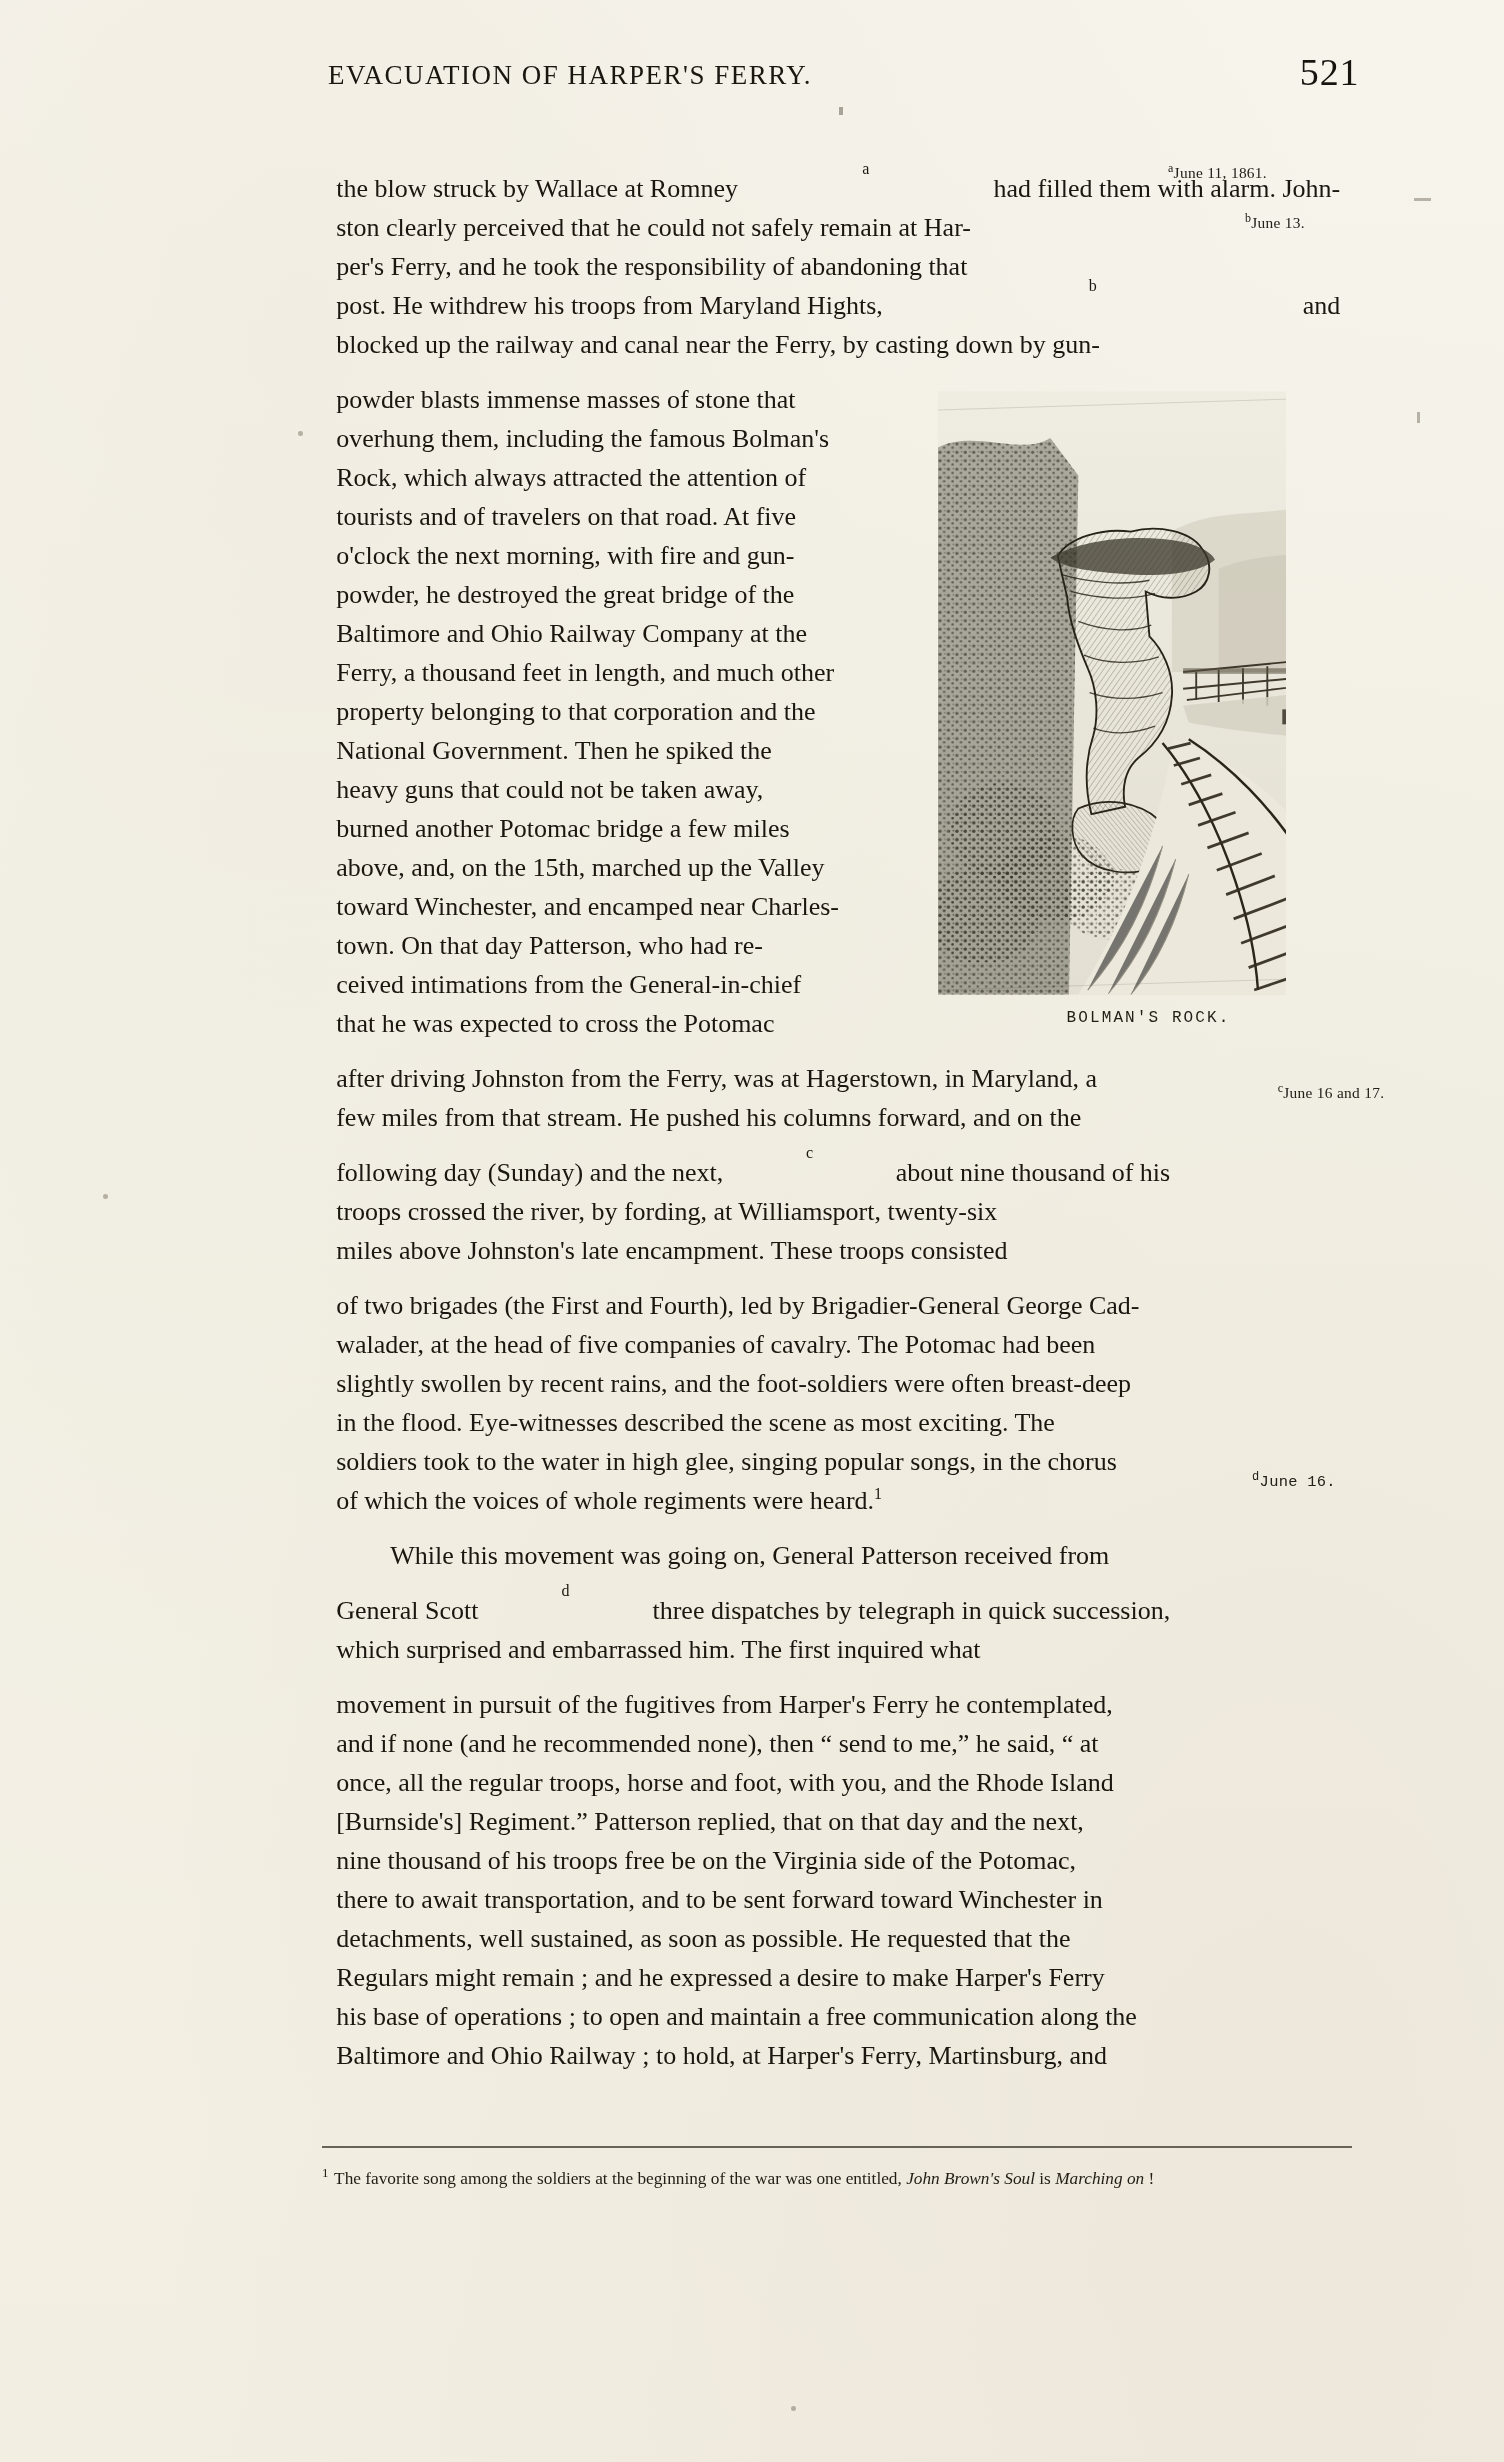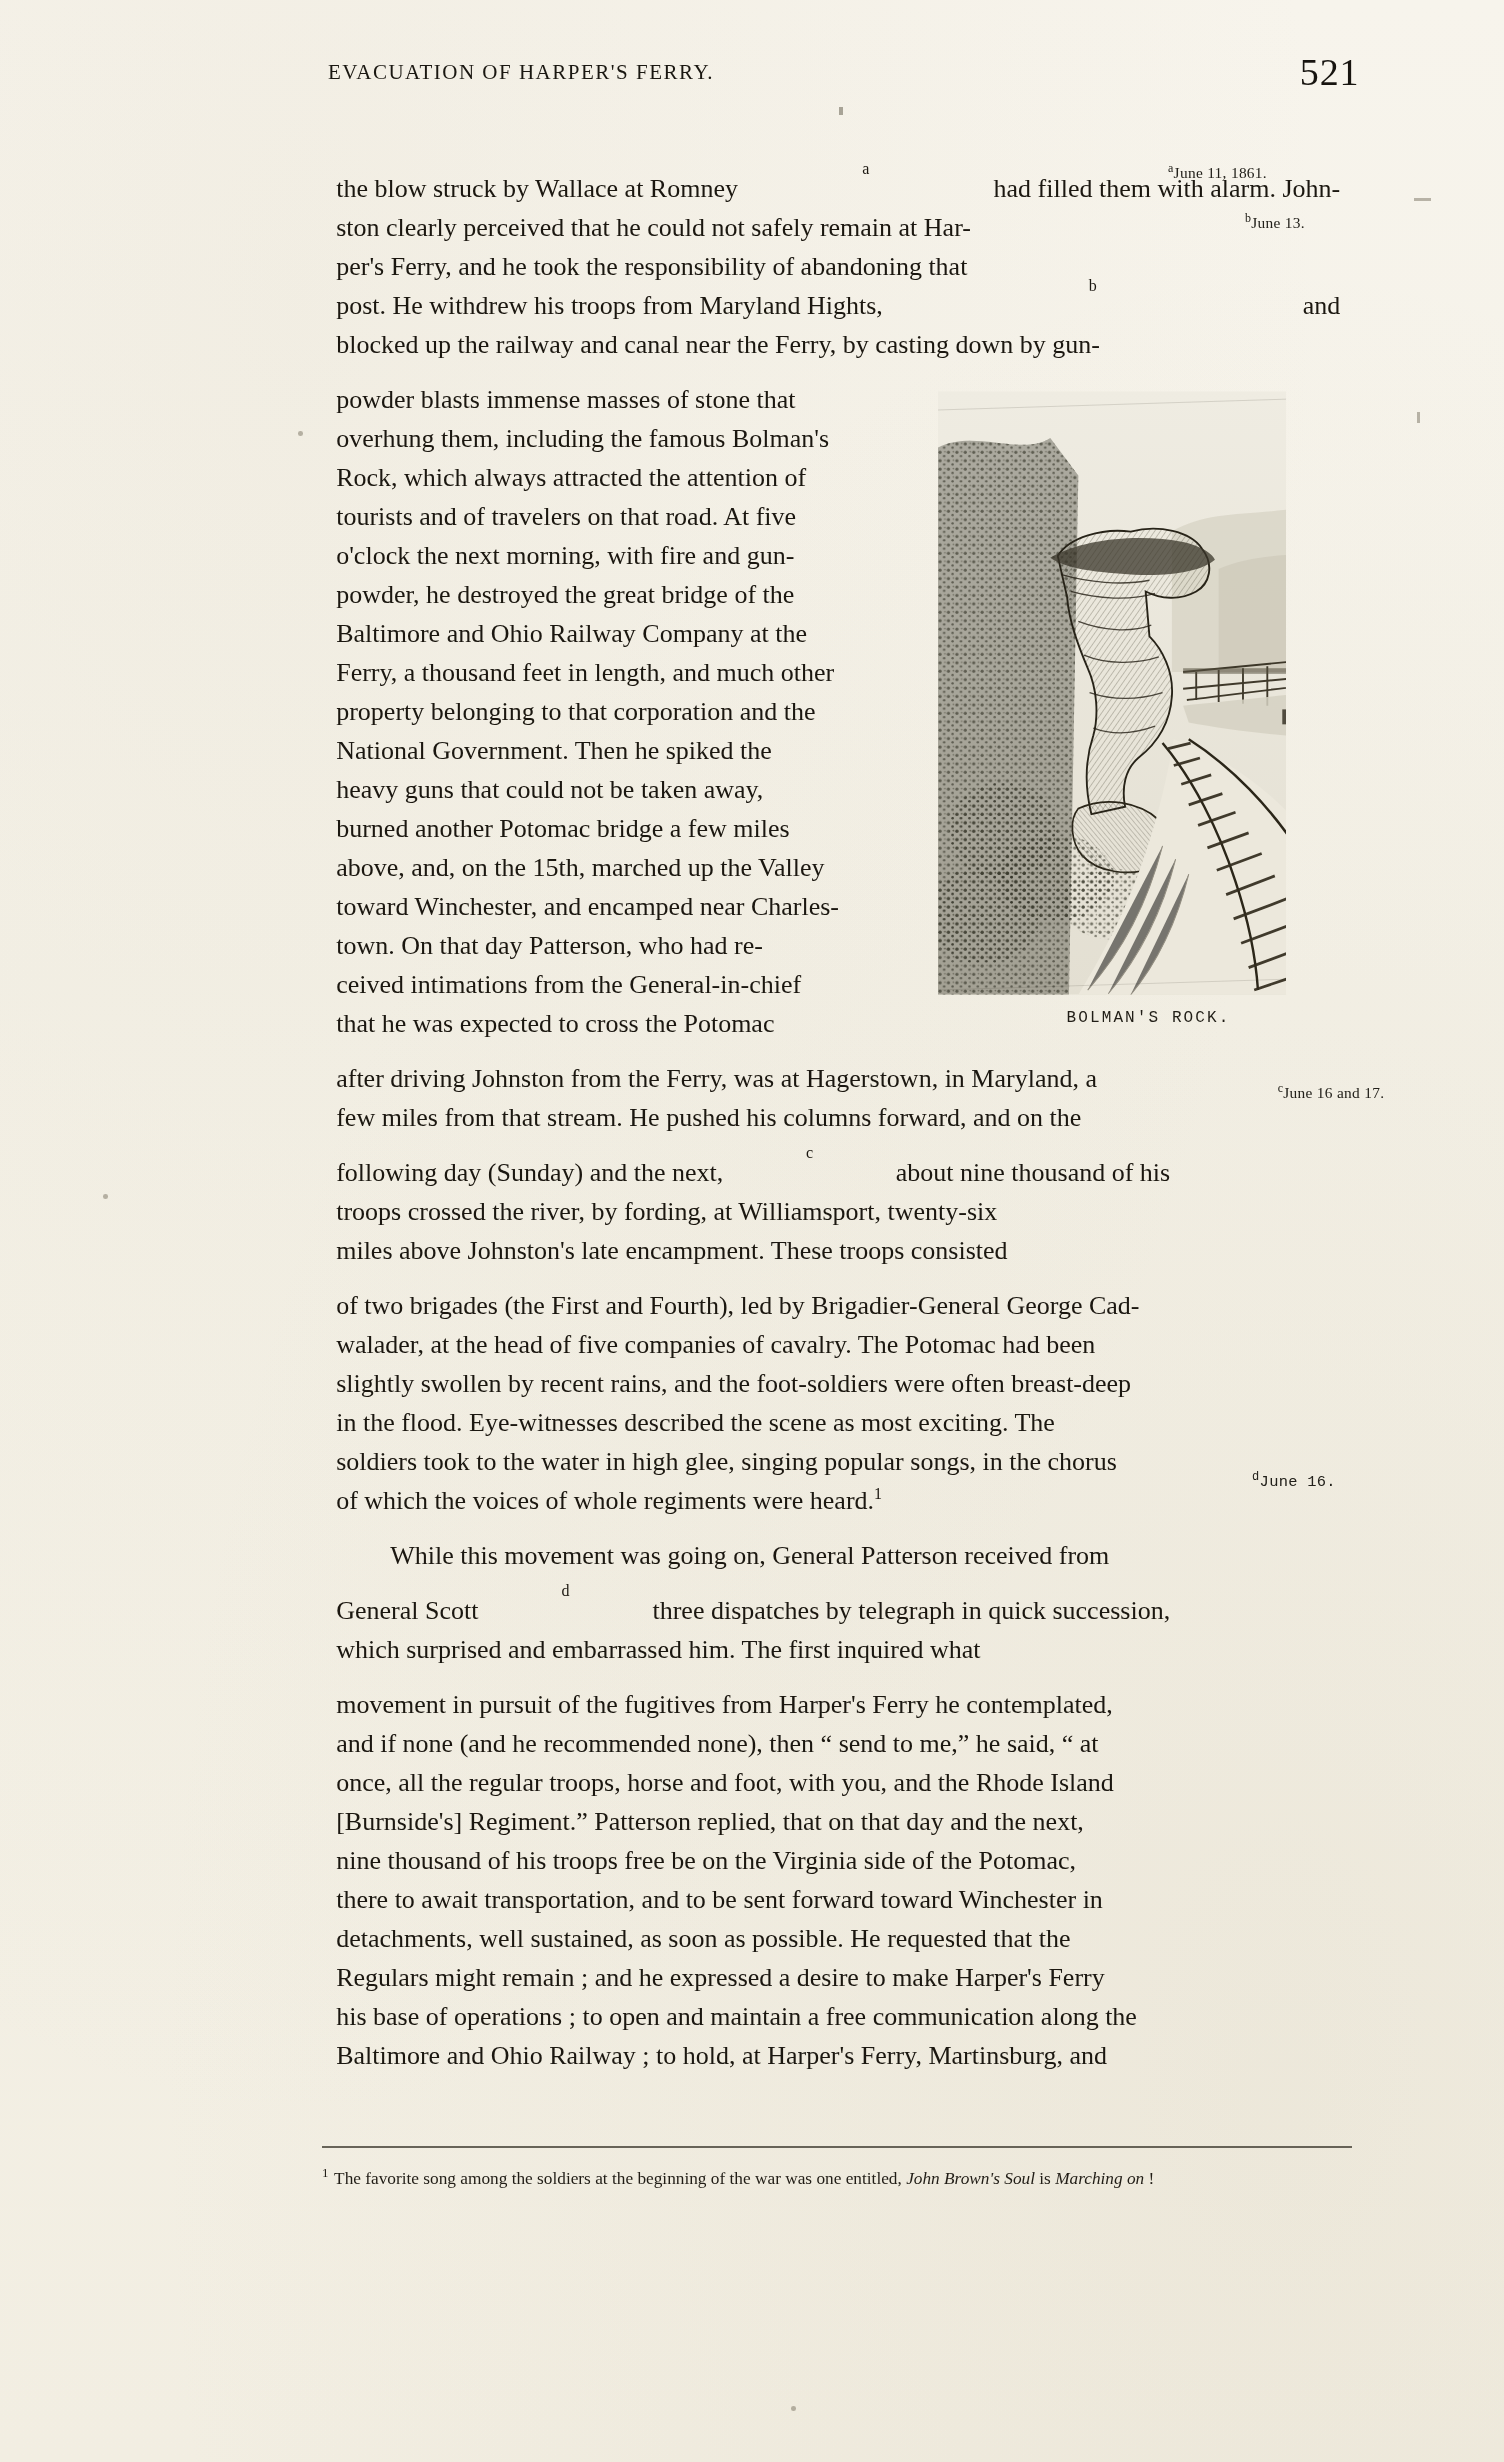--- a/index.html
+++ b/index.html
@@ -32,21 +32,21 @@
   }
   
   .header {
     position: relative;
     height: 56px;
   }
   .running-title {
     position: absolute;
     left: 19px;
     top: 3.7px;
-    font-size: 21px;
+    font-size: 27px;
     letter-spacing: 1.5px;
     color: #1a1711;
     font-variant: small-caps;
     text-transform: uppercase;
     text-align: center;
   }
   .folio {
     position: absolute;
     right: 7.5px;
     top: -5.6px;

